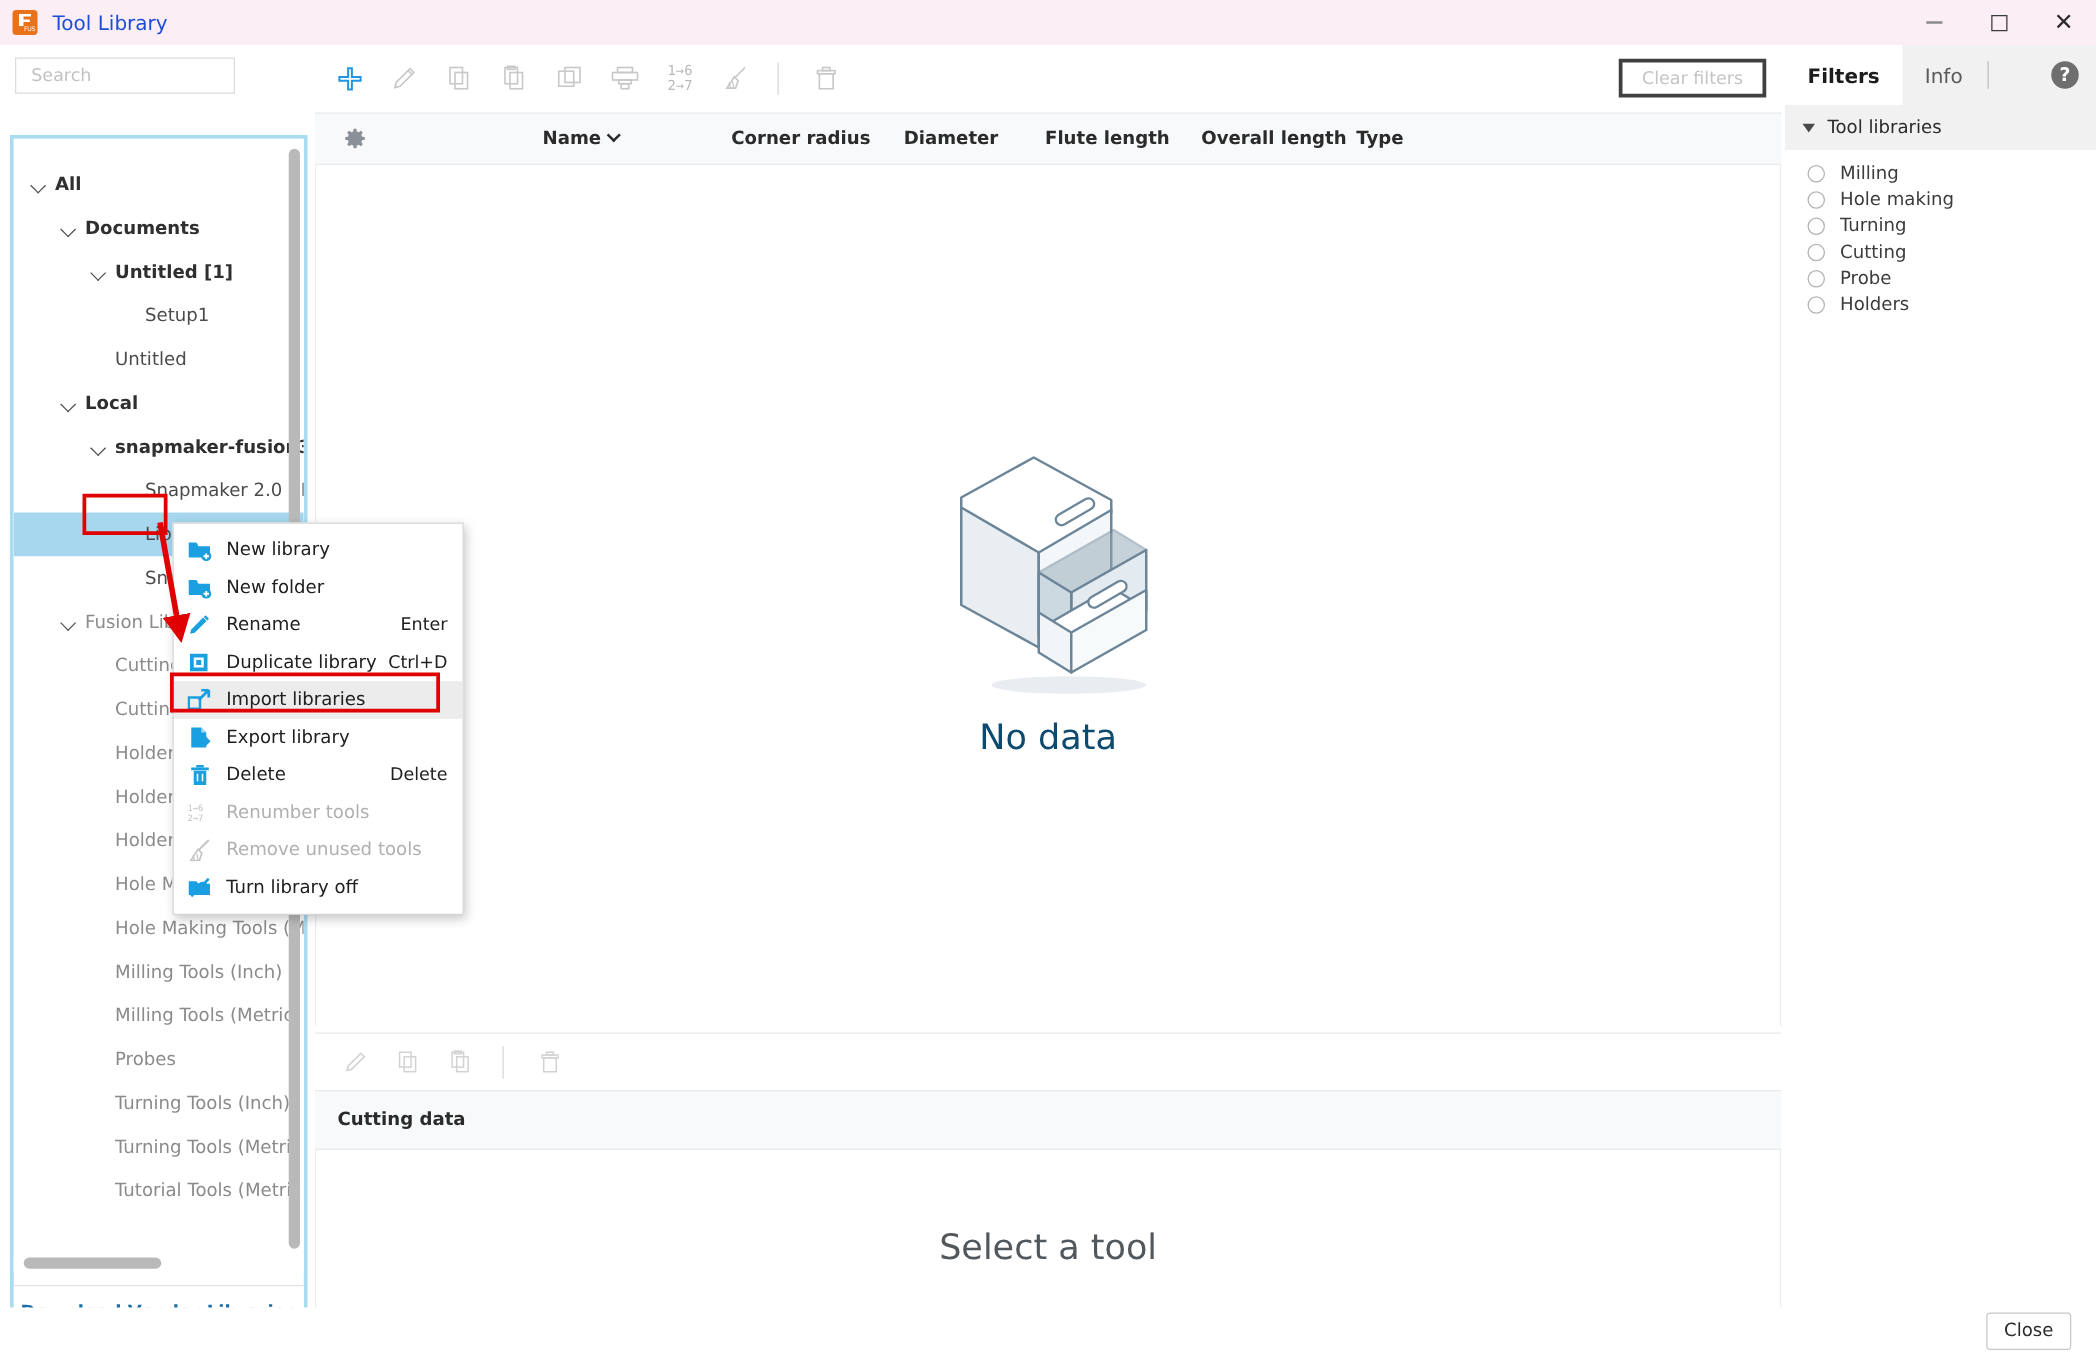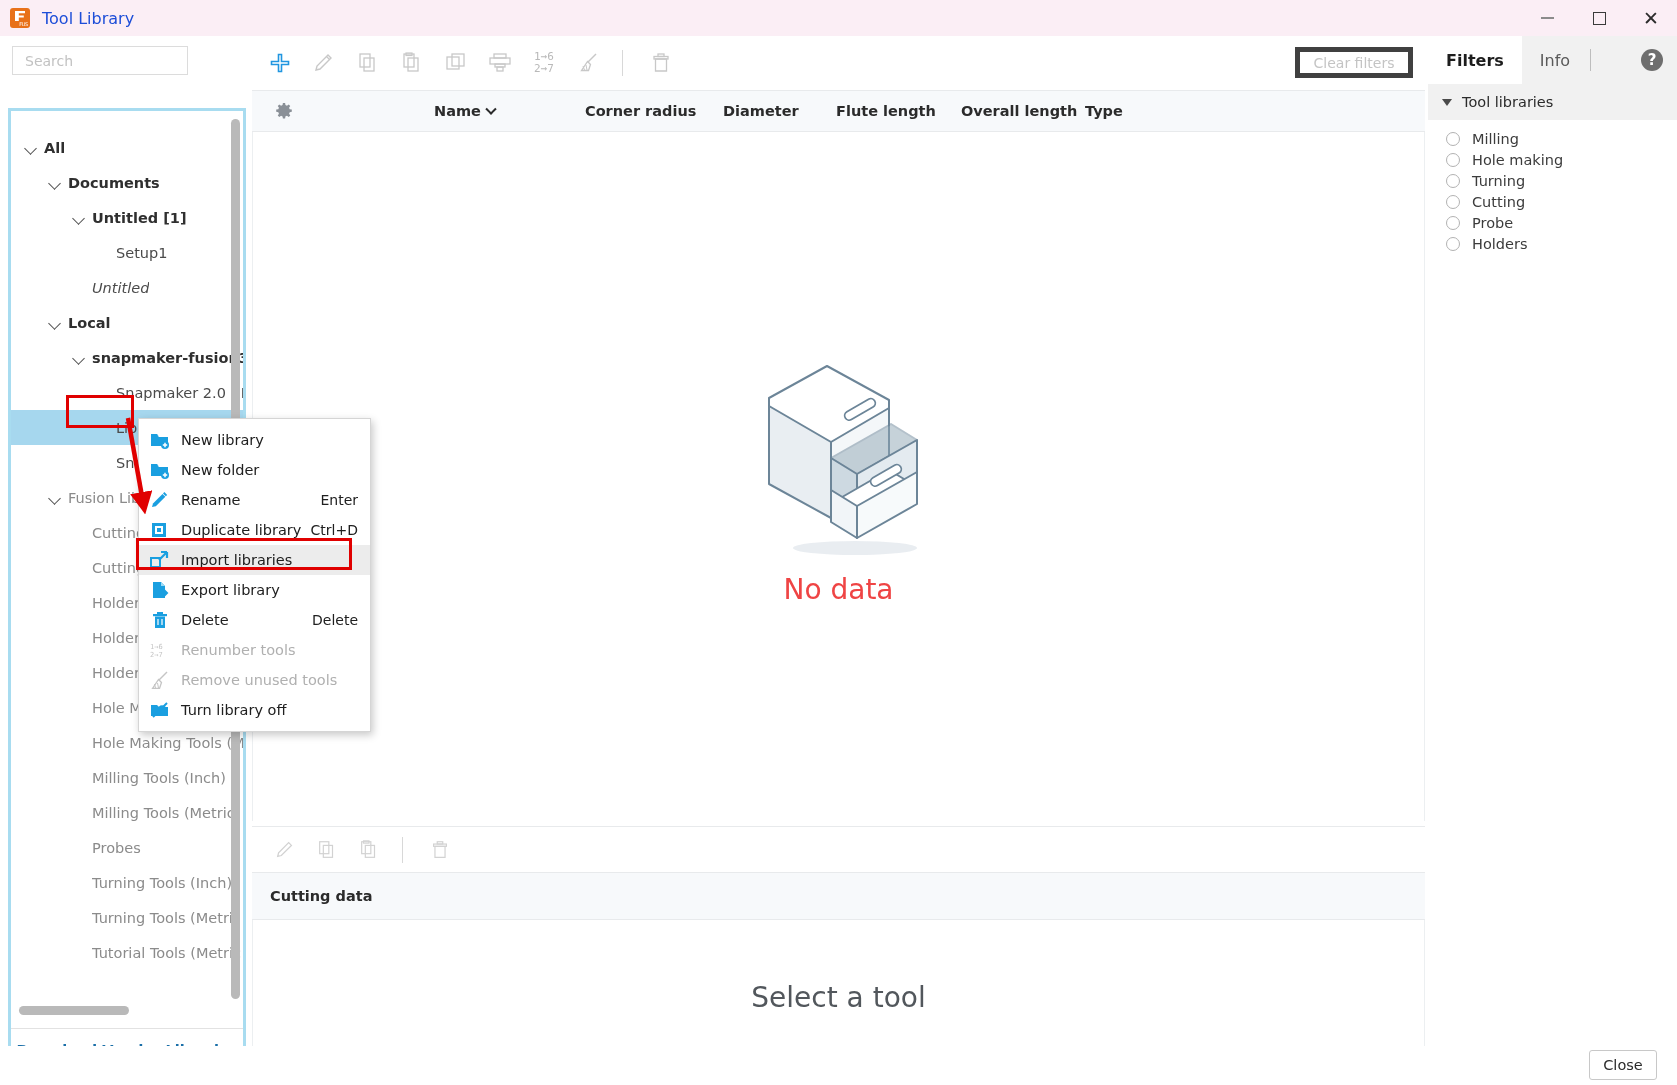--- a/index.html
+++ b/index.html
@@ -148,21 +148,21 @@
     width: 40px; height: 40px; margin-left: 4px;
     display: flex; align-items: center; justify-content: center;
   }
   .tb-btn:first-child { margin-left: 8px; }
   .tb-sep {
     width: 1px; height: 26px; background: #d8d8d8; margin: 0 14px;
   }
   .clear-filters {
     position: absolute; right: 12px; top: 11px;
     width: 118px; height: 31px;
-    border: 5px solid #404040; background: #ffffff;
+    border: 3px solid #404040; background: #ffffff;
     color: #c4c4c4; font-size: 14px;
     display: flex; align-items: center; justify-content: center;
   }
 
   .table-head {
     position: absolute; left: 0; top: 54px; width: 1173px; height: 42px;
     background: #f7f9fb; border-bottom: 1px solid #e8eaec;
     border-top: 1px solid #e8eaec;
     display: flex; align-items: center;
     font-size: 14.5px; font-weight: bold; color: #2b2b2b;
@@ -175,21 +175,21 @@
     transform: rotate(45deg) translate(-2px,-2px);
   }
 
   .table-body {
     position: absolute; left: 0; top: 96px; width: 1173px; height: 689px;
     background: #ffffff;
     border-left: 1px solid #eceff1; border-right: 1px solid #eceff1;
     display: flex; flex-direction: column; align-items: center; justify-content: center;
   }
   .nodata-label {
-    font-size: 28px; color: #ef4444; margin-top: 10px;
+    font-size: 28px; color: #0c4a6e; margin-top: 10px;
   }
 
   .lower-toolbar {
     position: absolute; left: 0; top: 790px; width: 1173px; height: 46px;
     background: #ffffff; border-top: 1px solid #e8eaec;
     display: flex; align-items: center;
   }
   .lower-toolbar .tb-btn { width: 38px; height: 38px; }
   .panel-head {
     position: absolute; left: 0; top: 836px; width: 1173px; height: 48px;
@@ -342,21 +342,21 @@
               <span class="lbl">Documents</span>
             </div>
             <div class="tree-row bold" style="padding-left: 62px;">
               <span class="caret"></span>
               <span class="lbl">Untitled [1]</span>
             </div>
             <div class="tree-row normal" style="padding-left: 86px;">
               <span style="width: 19px; flex: 0 0 auto;"></span>
               <span class="lbl">Setup1</span>
             </div>
-            <div class="tree-row normal" style="padding-left: 62px; font-style: italic;">
+            <div class="tree-row normal" style="padding-left: 62px;">
               <span style="width: 19px; flex: 0 0 auto;"></span>
               <span class="lbl">Untitled</span>
             </div>
             <div class="tree-row bold" style="padding-left: 38px;">
               <span class="caret"></span>
               <span class="lbl">Local</span>
             </div>
             <div class="tree-row bold" style="padding-left: 62px;">
               <span class="caret"></span>
               <span class="lbl">snapmaker-fusion3</span>

